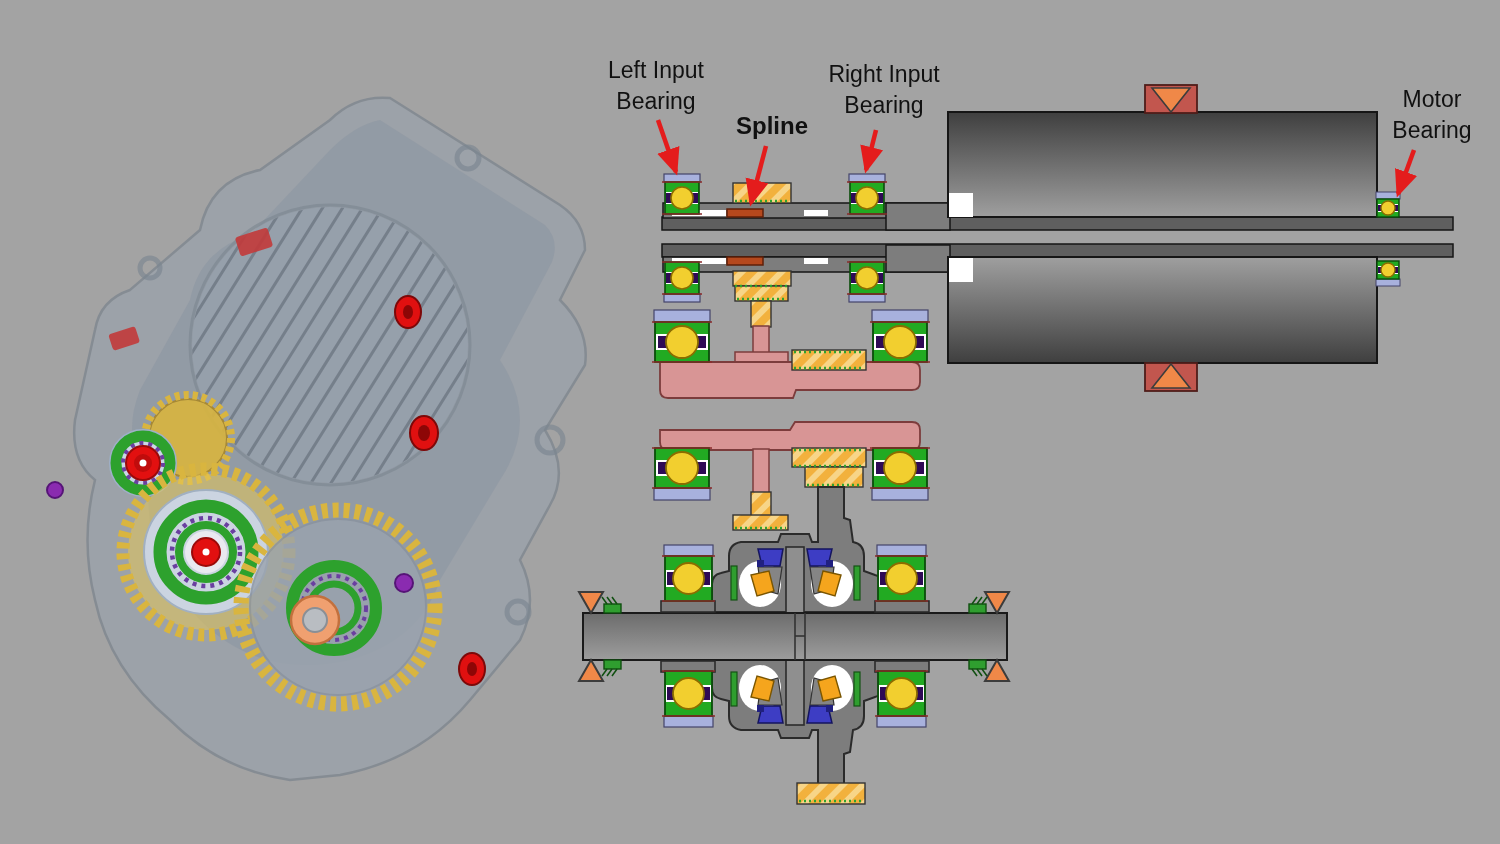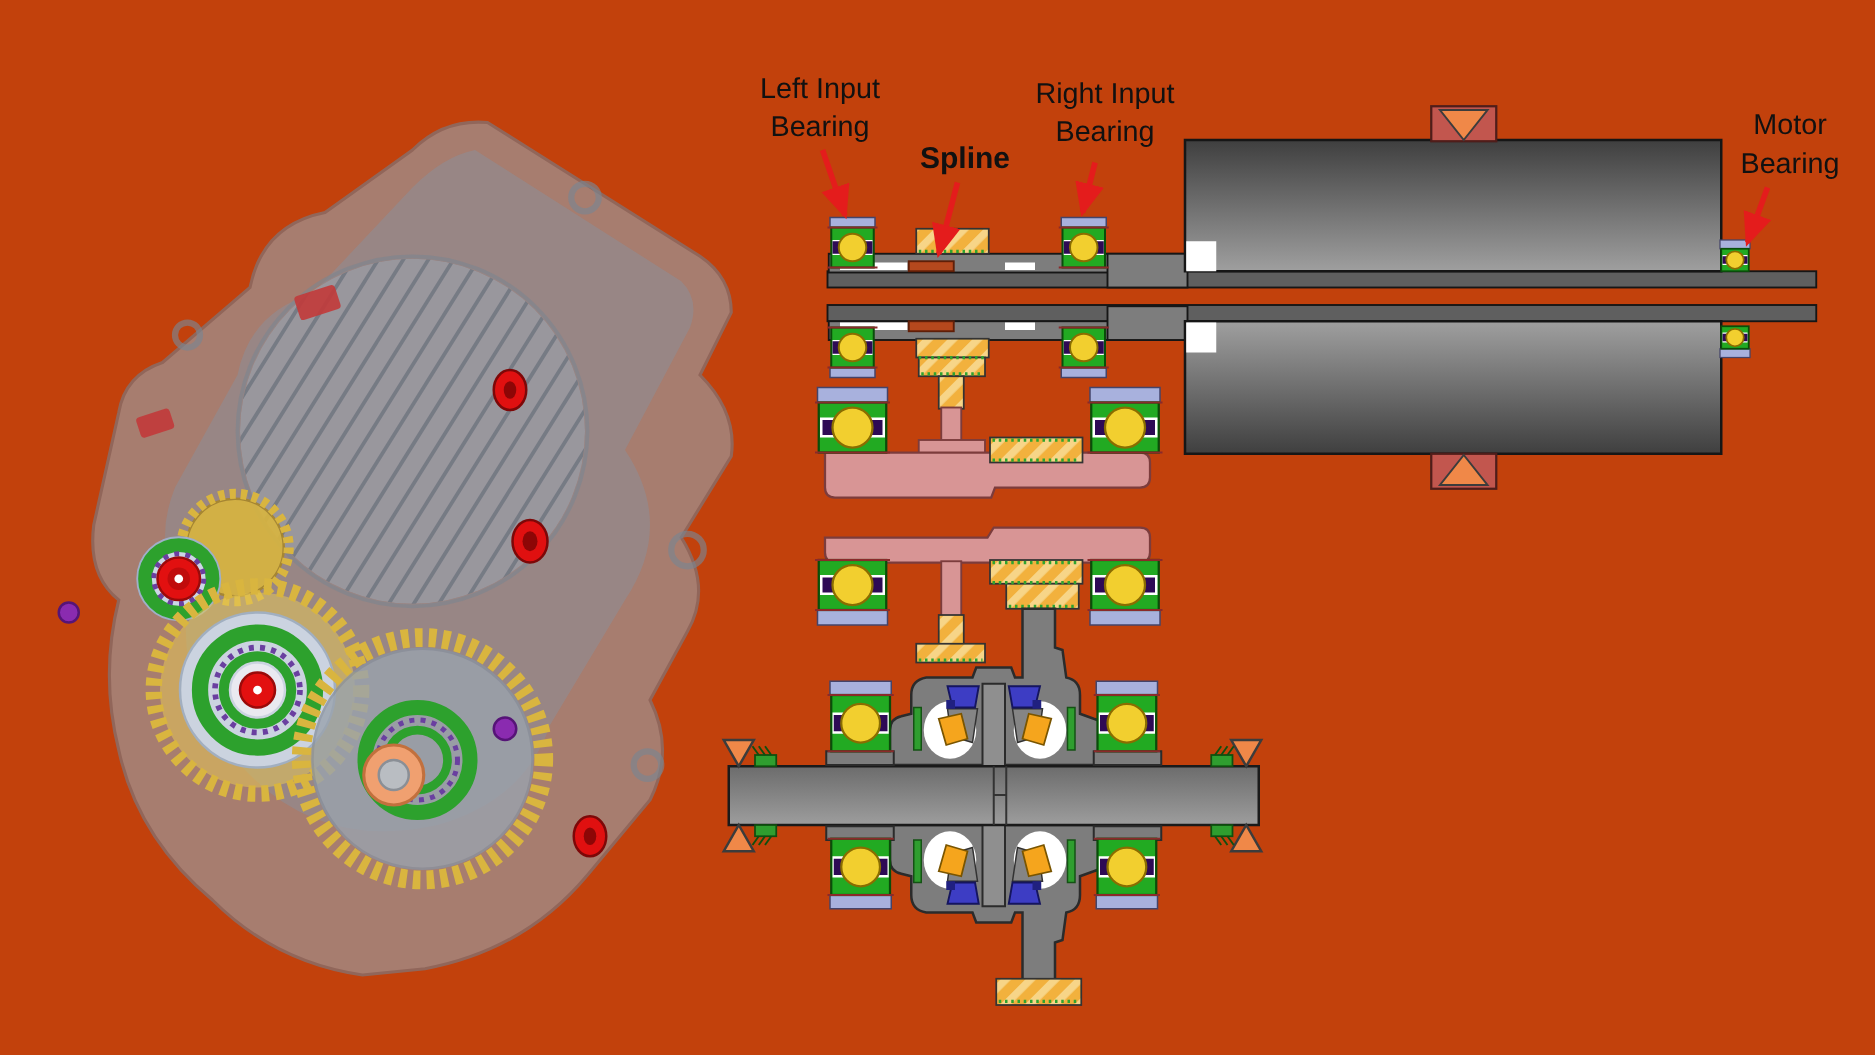--- a/index.html
+++ b/index.html
@@ -1,16 +1,16 @@
 <!DOCTYPE html>
 <html><head>
 <meta charset="utf-8">
 <style>
   html,body{margin:0;padding:0;background:#ffffff;}
-  #stage{position:relative;width:1500px;height:844px;background:#c2410c;overflow:hidden;
+  #stage{position:relative;width:1500px;height:844px;background:#a3a3a3;overflow:hidden;
          font-family:"Liberation Sans", sans-serif;}
   svg text{font-family:"Liberation Sans", sans-serif; fill:#111;}
   .lbl{font-size:23px;}
   .lbl-bold{font-size:24px;font-weight:bold;}
 </style>
 </head>
 <body>
 
 <div id="stage">
 <svg width="1500" height="844" viewBox="0 0 1500 844">

